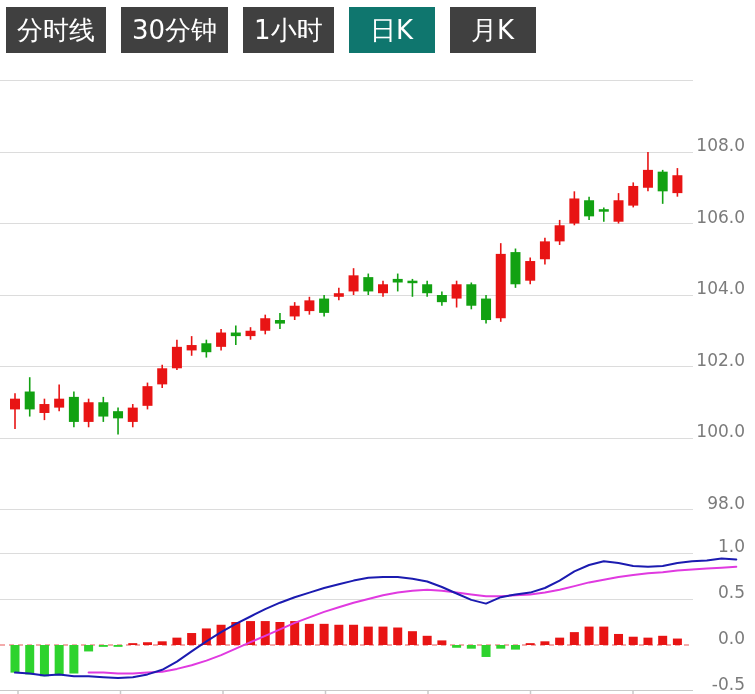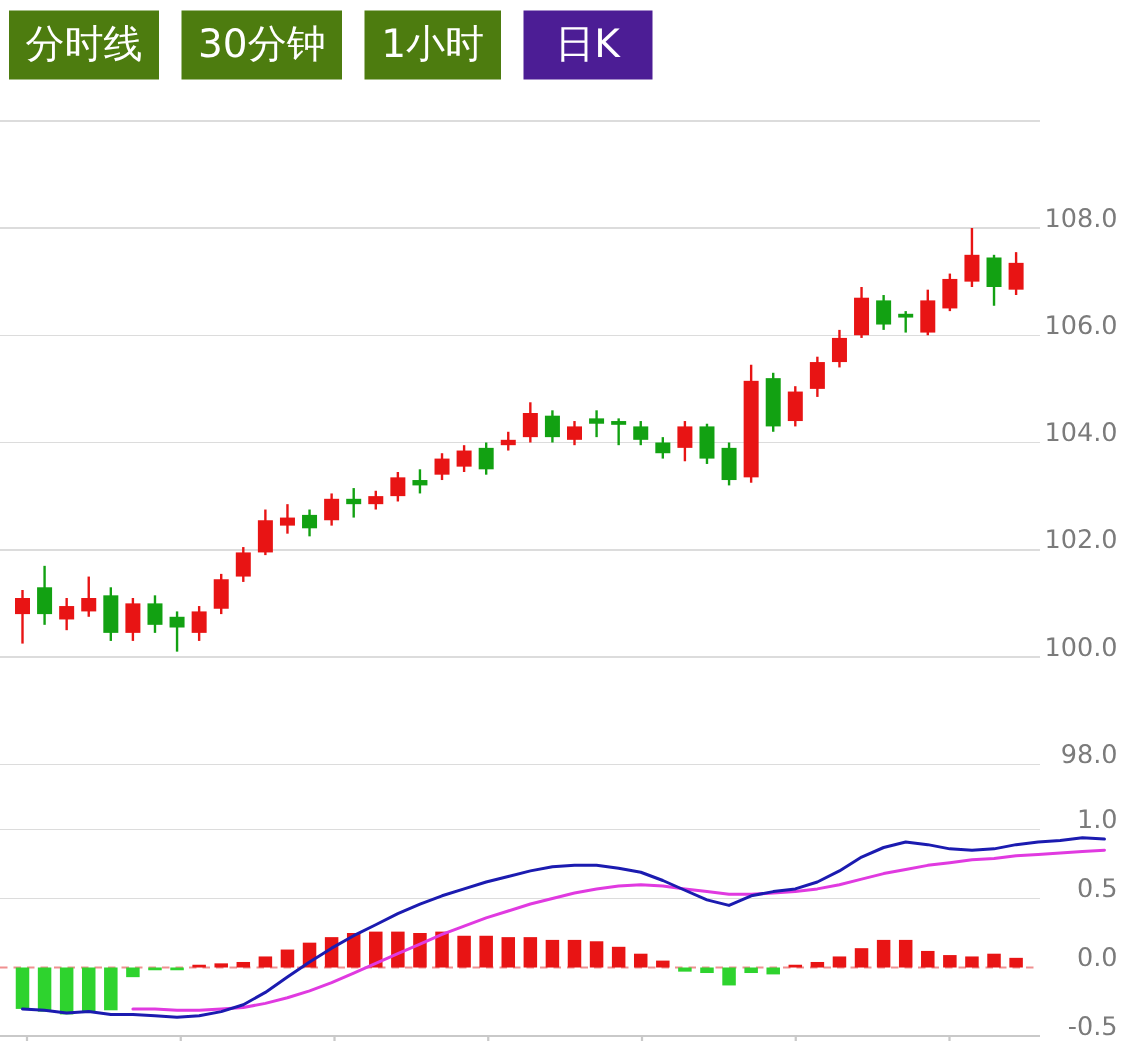--- a/index.html
+++ b/index.html
@@ -5,26 +5,26 @@
   html,body{margin:0;padding:0;}
   body{
     width:755px;height:694px;position:relative;overflow:hidden;background:#ffffff;
     font-family:"DejaVu Sans","Liberation Sans",sans-serif;
   }
   .tabbar{
     position:absolute;top:7px;left:6px;display:flex;gap:15px;z-index:5;
   }
   .tab{
     height:46px;min-width:86px;padding:0 11px;box-sizing:border-box;
-    background:#4d7c0f;color:#ffffff;border:none;cursor:pointer;
+    background:#404040;color:#ffffff;border:none;cursor:pointer;
     font-size:26px;line-height:46px;text-align:center;
     display:flex;align-items:center;justify-content:center;
     font-family:"DejaVu Sans","Liberation Sans",sans-serif;
   }
-  .tab.active{background:#4c1d95;}
+  .tab.active{background:#0f766e;}
   #plot{position:absolute;top:0;left:0;}
   svg text{
     font-family:"DejaVu Sans","Liberation Sans",sans-serif;
     font-size:17px;fill:#7b7b7b;
   }
 </style>
 </head>
 <body>
 
 <div class="tabbar">
@@ -32,20 +32,23 @@
       <span>分时线</span>
     </button>
   <button class="tab">
       <span>30分钟</span>
     </button>
   <button class="tab">
       <span>1小时</span>
     </button>
   <button class="tab active">
       <span>日K</span>
+    </button>
+  <button class="tab">
+      <span>月K</span>
     </button>
 </div>
 
 <svg id="plot" width="755" height="694">
     <g>
       <line x1="0" y1="80.5" x2="693" y2="80.5" stroke="#dcdcdc" stroke-width="1" shape-rendering="crispEdges"></line>
       <line x1="0" y1="152" x2="693" y2="152" stroke="#dcdcdc" stroke-width="1" shape-rendering="crispEdges"></line>
       <line x1="0" y1="223.5" x2="693" y2="223.5" stroke="#dcdcdc" stroke-width="1" shape-rendering="crispEdges"></line>
       <line x1="0" y1="295" x2="693" y2="295" stroke="#dcdcdc" stroke-width="1" shape-rendering="crispEdges"></line>
       <line x1="0" y1="366.5" x2="693" y2="366.5" stroke="#dcdcdc" stroke-width="1" shape-rendering="crispEdges"></line>

